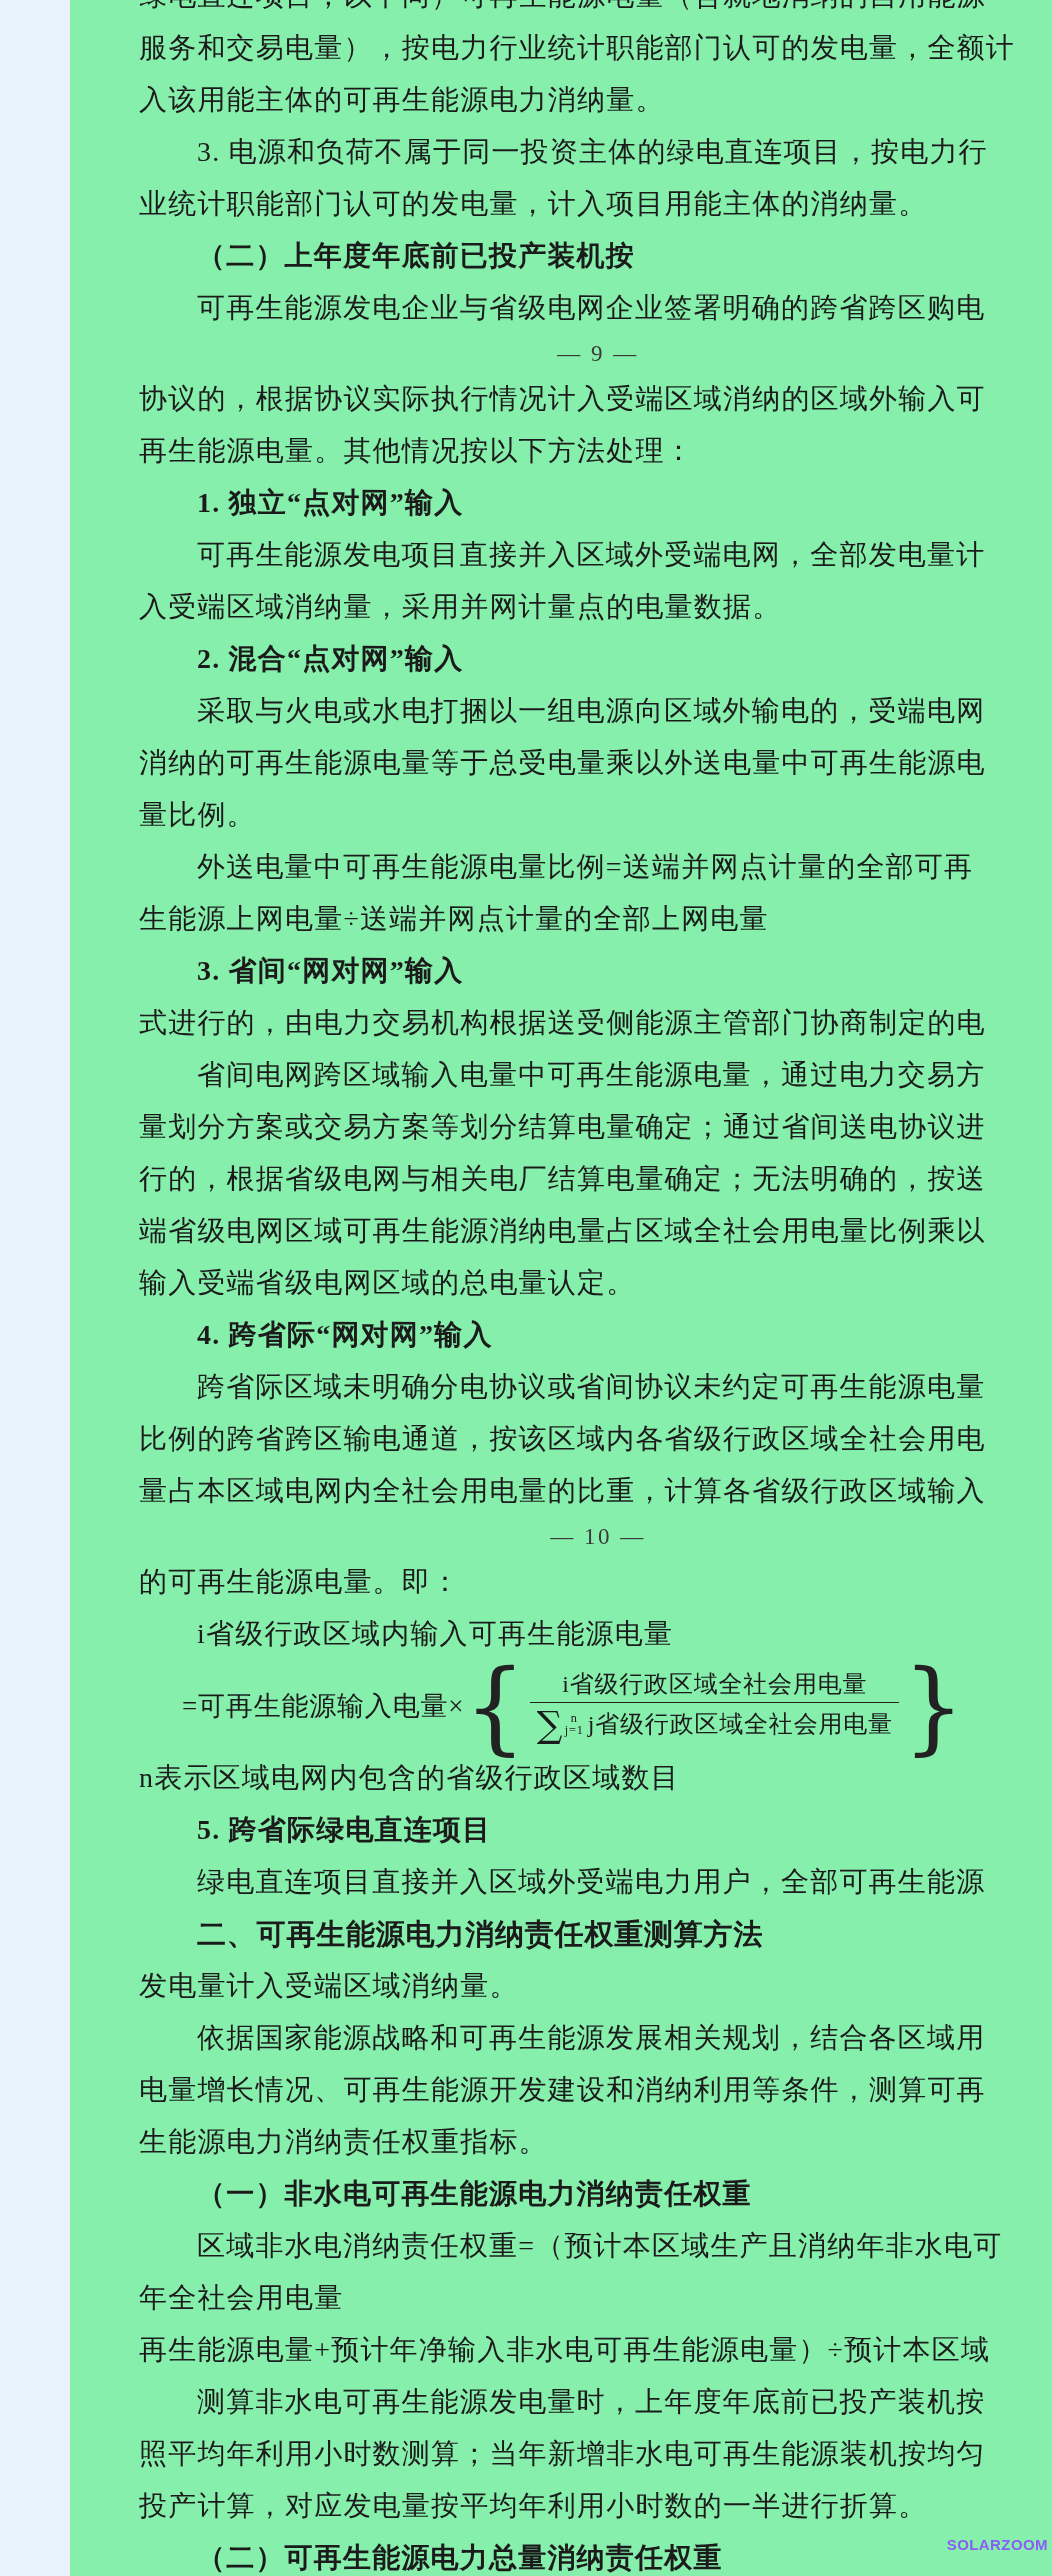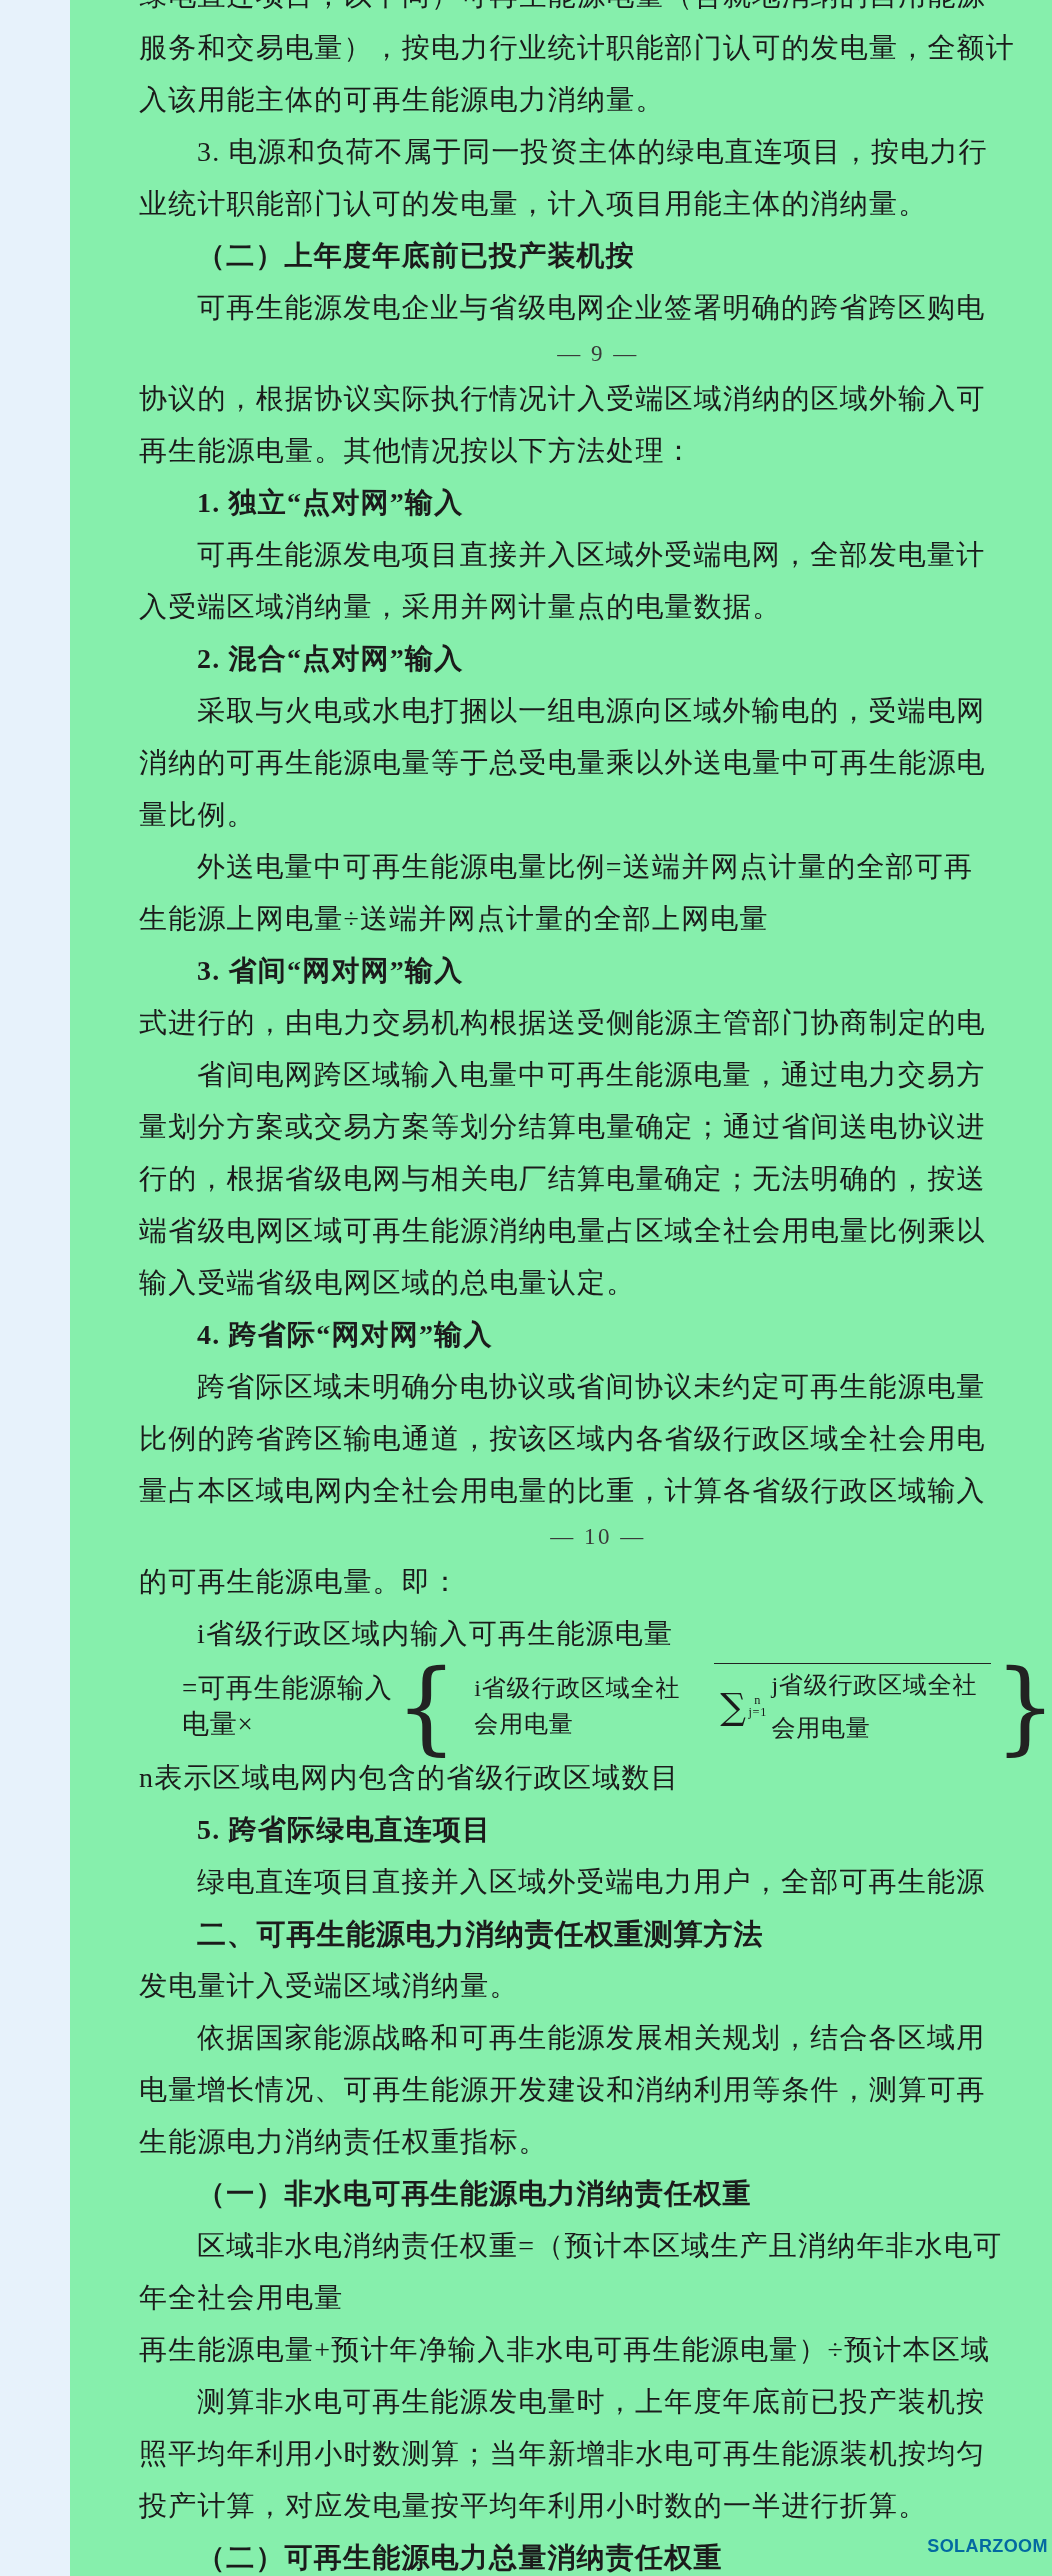--- a/index.html
+++ b/index.html
@@ -37,40 +37,40 @@
     height:92px;display:flex;align-items:center;
     padding-left:43px;font-size:27px;color:#1b1b1b;
     letter-spacing:0.8px;
   }
   .brace{
     font-size:97px;font-weight:400;color:#222;
     transform:scaleY(1.05);line-height:82px;
     font-family:"DejaVu Serif",serif;
   }
   .frac{
-    display:inline-flex;flex-direction:row;align-items:center;
+    display:inline-flex;flex-direction:column;align-items:center;
     margin:0 3.3px;
   }
   .frac .num{
     font-size:24px;line-height:36px;letter-spacing:0.8px;padding:0 13px;
   }
   .frac .den{
     font-size:24px;line-height:43px;letter-spacing:0.8px;
     border-top:1.6px solid #222;padding:0 6.6px;
     display:flex;align-items:center;
   }
   .sum{font-size:36px;line-height:36px;font-family:"DejaVu Serif",serif;}
   .sumlimits{
     display:inline-flex;flex-direction:column;align-items:center;
     font-size:12.3px;line-height:11.5px;margin:0 4.1px 0 1.6px;
   }
   .watermark{
     position:absolute;right:4.1px;top:2536px;
     font-family:"Liberation Sans","DejaVu Sans",sans-serif;
-    font-size:18px;font-weight:bold;color:#0369a1;
+    font-size:15px;font-weight:bold;color:#8b5cf6;
     letter-spacing:0.4px;
   }
 </style>
 </head>
 <body>
 
 <div class="stage">
   <div class="page">
     <div class="content" id="lines-container">
         <div class="line body">绿电直连项目，以下同）可再生能源电量（含就地消纳的自用能源</div>

